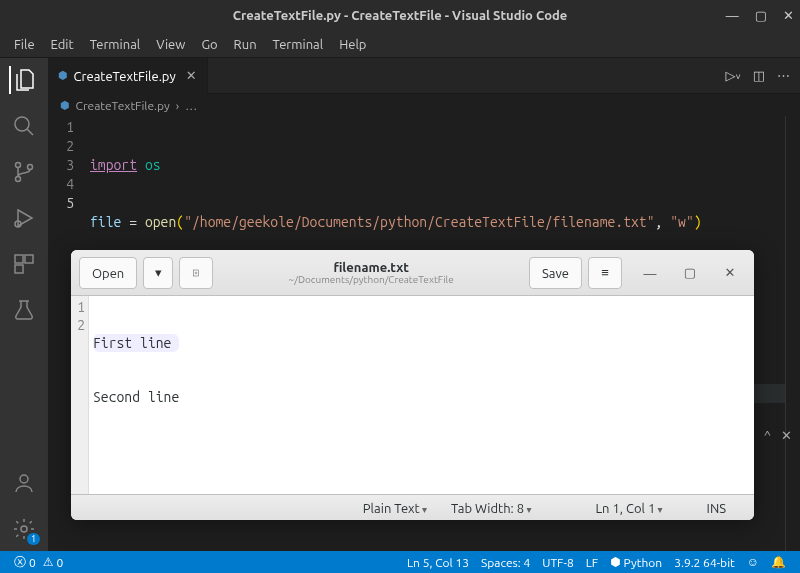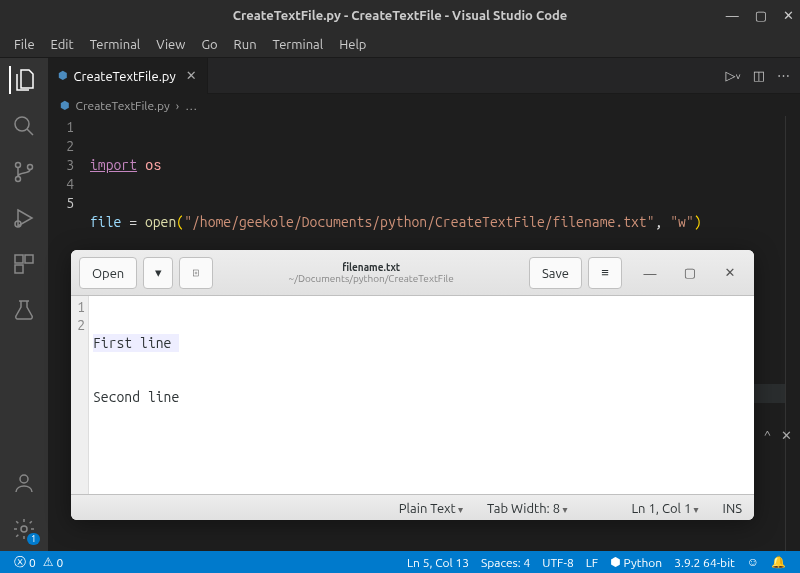--- a/index.html
+++ b/index.html
@@ -39,44 +39,44 @@
 
 .breadcrumb { height: 22px; background: #1e1e1e; display: flex; align-items: center; padding: 0 12px; gap: 6px; color: #a0a0a0; font-size: 12px; }
 
 
 .code-editor { flex: 1; background: #1e1e1e; font-family: "Consolas", "Ubuntu Mono", monospace; font-size: 14px; line-height: 19px; display: flex; position: relative; }
 .gutter { width: 42px; text-align: right; padding-right: 16px; color: #858585; user-select: none; padding-top: 2px; }
 .code-lines { padding-top: 2px; color: #d4d4d4; white-space: pre; flex: 1; }
 .code-line.hl { background: #2a2d2e; }
 .code-line { height: 19px; }
 .tok-kw { color: #c586c0; text-decoration: underline; }
-.tok-mod { color: #fca5a5; font-family: Liberation Mono, monospace; }
+.tok-mod { color: #14b8a6; }
 .tok-var { color: #9cdcfe; }
 .tok-fn { color: #dcdcaa; }
 .tok-str { color: #ce9178; }
 .tok-op { color: #d4d4d4; }
 .tok-pn { color: #ffd700; }
 .minimap { width: 15px; background: #1e1e1e; border-left: 1px solid #333; }
 
 
 .gedit { position: absolute; left: 71px; top: 250px; width: 683px; height: 270px; background: #fff; box-shadow: 0 4px 24px rgba(0,0,0,0.4); border-radius: 6px; overflow: hidden; display: flex; flex-direction: column; color: #2e3436; }
 .gedit-header { height: 46px; background: linear-gradient(#ededed,#e1e1e1); border-bottom: 1px solid #c0c0c0; display: flex; align-items: center; padding: 0 8px; gap: 6px; }
 .gedit-btn { background: #fafafa; border: 1px solid #c0c0c0; border-radius: 4px; height: 32px; padding: 0 12px; display: flex; align-items: center; font-size: 13px; cursor: pointer; }
 .gedit-dropdown { width: 30px; justify-content: center; }
 .gedit-square { width: 34px; justify-content: center; }
 .gedit-titlewrap { flex: 1; text-align: center; }
-.gedit-title { font-size: 10px; font-weight: 600; color: #2e3436; }
+.gedit-title { font-size: 13px; font-weight: 600; color: #2e3436; }
 .gedit-sub { font-size: 10px; color: #888; }
 .gedit-winctrl { display: flex; gap: 8px; margin-left: 6px; }
 .gedit-winctrl span { width: 32px; height: 28px; display: flex; align-items: center; justify-content: center; color: #555; cursor: pointer; border-radius: 4px;}
 .gedit-body { flex: 1; background: #fff; font-family: "Ubuntu Mono", monospace; font-size: 14px; display: flex; }
 .gedit-gutter { width: 18px; background: #efefef; color: #888; text-align: right; padding: 2px 3px 0 0; border-right: 1px solid #ddd; line-height: 18px;}
 .gedit-text { padding: 2px 4px; color: #2e3436; line-height: 18px; white-space: pre; }
-.gedit-text .line.hl { background: #eef; }
-.gedit-status { height: 26px; background: linear-gradient(#ededed,#e1e1e1); border-top: 1px solid #c0c0c0; display: flex; align-items: center; padding: 0 12px; gap: 24px; font-size: 13px; color: #2e3436; }
+.gedit-text .line.hl { background: #eef; border-radius: 6px; }
+.gedit-status { height: 26px; background: linear-gradient(#ededed,#e1e1e1); border-top: 1px solid #c0c0c0; display: flex; align-items: center; padding: 0 28px; gap: 24px; font-size: 13px; color: #2e3436; }
 .gedit-status .spacer { flex: 1; }
 .gedit-status .dd::after { content: " ▾"; color: #666; font-size: 10px; }
 
 
 .statusbar { position: absolute; bottom: 0; left: 0; right: 0; height: 22px; background: #007acc; color: #fff; display: flex; align-items: center; padding: 0 8px; font-size: 12px; }
 .statusbar .sb-item { padding: 0 6px; cursor: pointer; display:flex; align-items:center; gap:3px; }
 .statusbar .spacer { flex: 1; }
 
 
 .panel-strip { position: absolute; right: 0; left: 48px; top: 365px; height: 24px; display:flex; justify-content:flex-end; align-items:center; padding-right:8px; gap:10px; color:#aaa; }
@@ -239,21 +239,21 @@
     <div class="gedit-text">
       <div class="line hl">First line</div>
       <div class="line">Second line</div>
     </div>
   </div>
   <div class="gedit-status">
     <div class="spacer"></div>
     <span class="dd">Plain Text</span>
     <span class="dd">Tab Width: 8</span>
     <span style="margin-left:40px" class="dd">Ln 1, Col 1</span>
-    <span style="">INS</span>
+    <span style="margin-left:20px">INS</span>
   </div>
 </div>
 
 <div class="statusbar">
   <span class="sb-item">
     <span>ⓧ</span>
       <span>0</span>
     <span style="margin-left:4px;">⚠</span>
       <span>0</span>
   </span>

